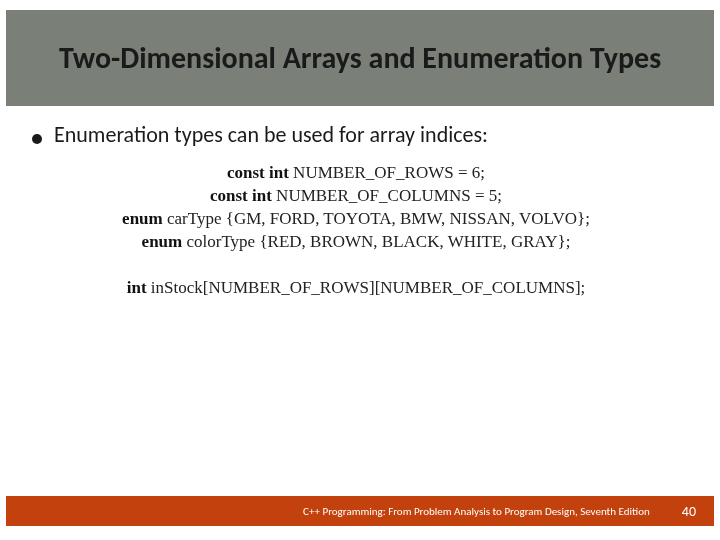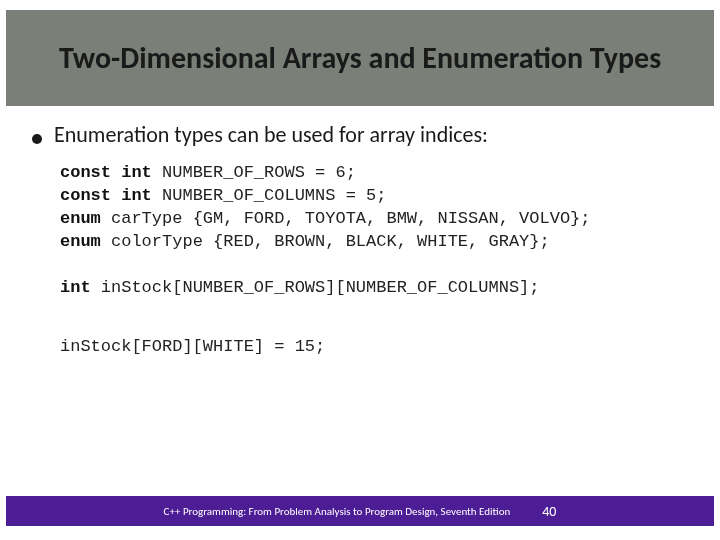--- a/index.html
+++ b/index.html
@@ -3,24 +3,24 @@
 <meta charset="utf-8">
 <style>
   * { box-sizing: border-box; margin: 0; padding: 0; }
   html, body { width: 720px; height: 540px; font-family: Calibri, Arial, sans-serif; background: #fff; }
   .slide { position: relative; width: 720px; height: 540px; background: #fff; overflow: hidden; }
   .title-band { position: absolute; top: 10px; left: 6px; right: 6px; height: 96px; background: #7a7f78; display: flex; align-items: center; justify-content: center; }
   .title { font-size: 30px; font-weight: 700; color: #1a1a1a; text-align: center; line-height: 1.15; }
   .body { position: absolute; top: 122px; left: 32px; right: 40px; }
   .bullet { display: flex; align-items: flex-start; font-size: 22px; color: #1a1a1a; line-height: 1.2; }
   .bullet .dot { width: 10px; height: 10px; border-radius: 50%; background: #1a1a1a; margin-top: 12px; margin-right: 12px; flex: 0 0 auto; }
-  .code { font-family: Liberation Mono, monospace; font-size: 17px; color: #222; line-height: 1.35; margin-top: 14px; margin-left: 28px; white-space: pre; }
+  .code { font-family: Liberation Serif, serif; font-size: 17px; color: #222; line-height: 1.35; margin-top: 14px; white-space: pre; text-align: center; }
   .code .kw { font-weight: 700; color: #111; }
   .code-block2 { margin-top: 36px; }
-  .footer { position: absolute; left: 6px; right: 6px; bottom: 14px; height: 30px; background: #4c1d95; display: flex; align-items: center; justify-content: center; padding: 0 18px; }
+  .footer { position: absolute; left: 6px; right: 6px; bottom: 14px; height: 30px; background: #c2410c; display: flex; align-items: center; justify-content: flex-end; padding: 0 18px; }
   .footer-text { font-size: 11px; color: #fff; }
   .page-num { font-size: 14px; color: #fff; margin-left: 32px; }
 </style>
 </head>
 <body>
 
 <div class="slide">
 
   <div class="title-band">
     <div class="title">Two-Dimensional Arrays and Enumeration Types</div>
@@ -32,21 +32,20 @@
       <div>Enumeration types can be used for array indices:</div>
     </div>
 
     <div class="code"><span class="kw">const int</span><span> NUMBER_OF_ROWS = 6;</span>
 <span class="kw">const int</span><span> NUMBER_OF_COLUMNS = 5;</span>
 <span class="kw">enum</span><span> carType {GM, FORD, TOYOTA, BMW, NISSAN, VOLVO};</span>
 <span class="kw">enum</span><span> colorType {RED, BROWN, BLACK, WHITE, GRAY};</span>
 
 <span class="kw">int</span><span> inStock[NUMBER_OF_ROWS][NUMBER_OF_COLUMNS];</span></div>
 
-    <div class="code code-block2"><span>inStock[FORD][WHITE] = 15;</span></div>
   </div>
 
   <div class="footer">
     <div class="footer-text">C++ Programming: From Problem Analysis to Program Design, Seventh Edition</div>
     <div class="page-num">40</div>
   </div>
 
 </div>
 
 </body></html>

